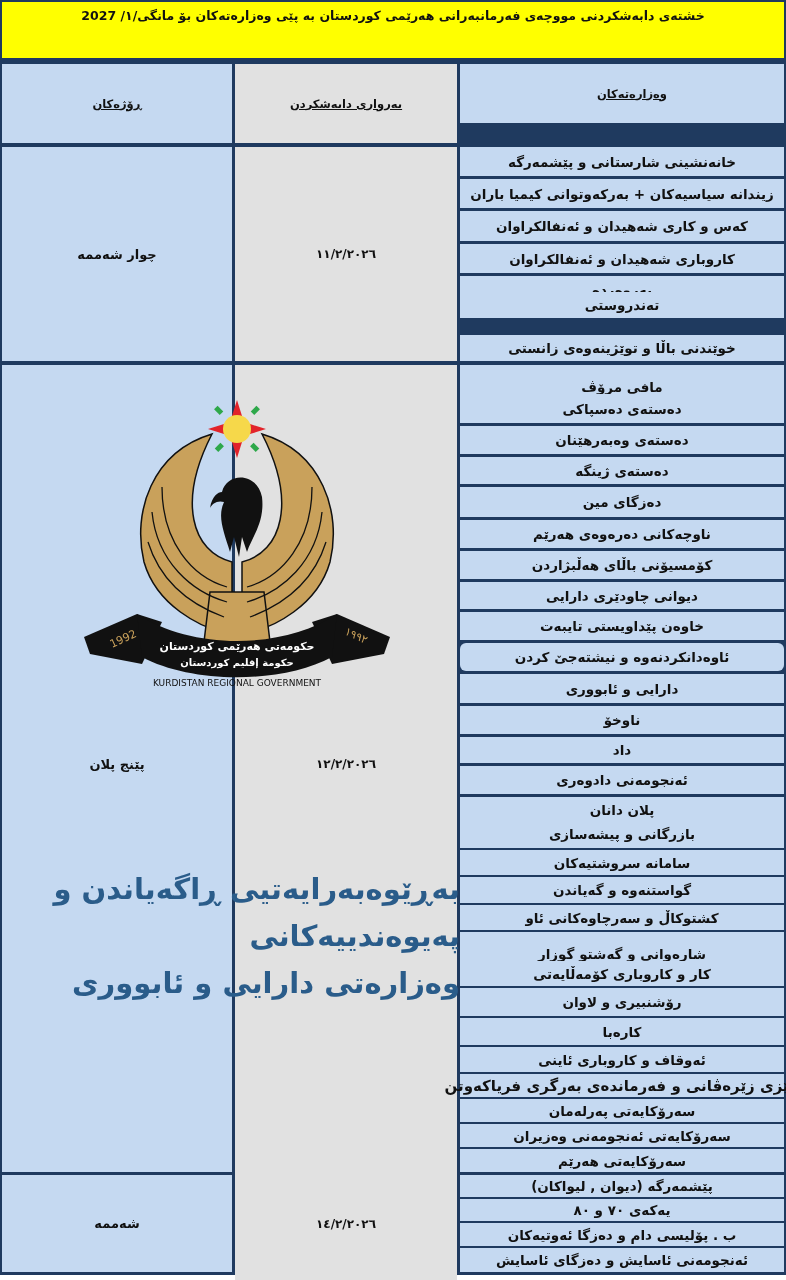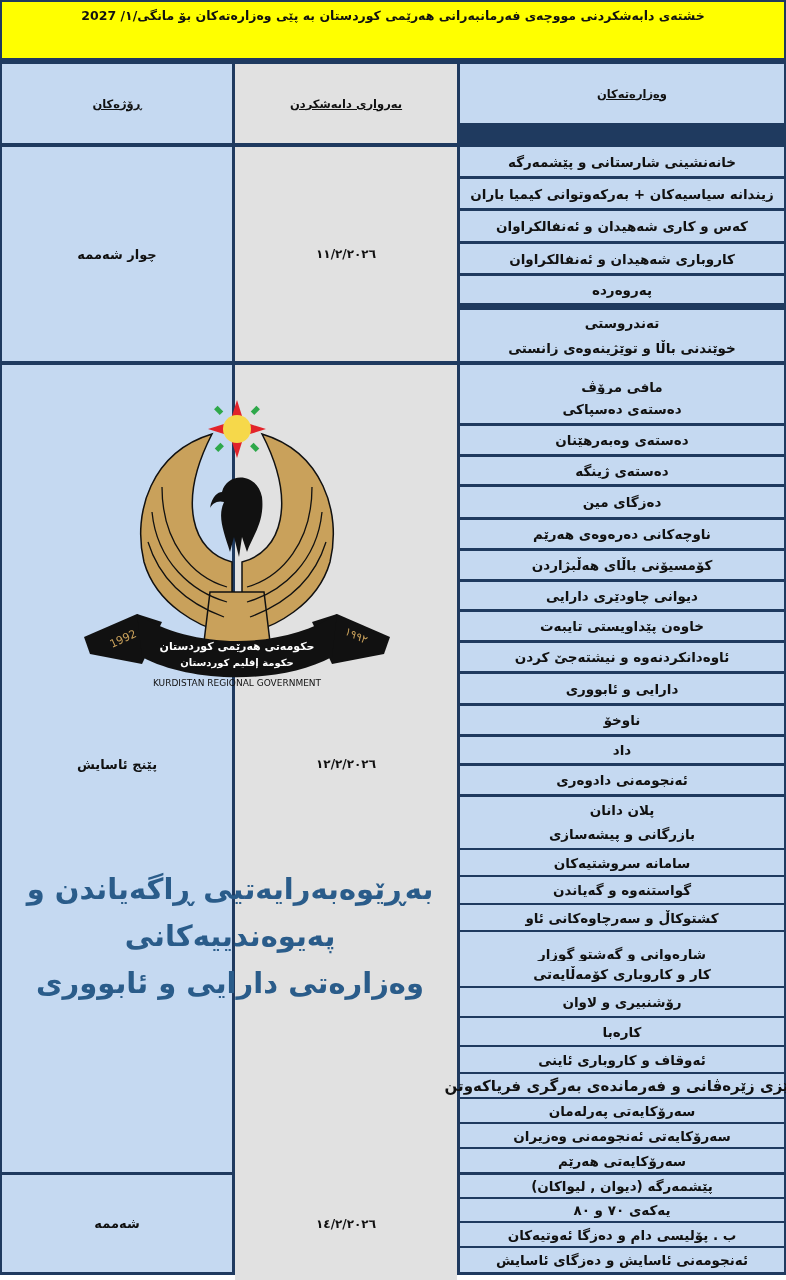--- a/index.html
+++ b/index.html
@@ -14,21 +14,21 @@
                text-align: center; direction: rtl; font-weight: bold; font-size: 12.5px;
                color: #111; }
   .cell { position: absolute; box-sizing: border-box; display: flex; align-items: center;
           justify-content: center; direction: rtl; font-weight: bold; color: #111;
           font-size: 13px; }
   .blue { background: #c5d9f1; }
   .gray { background: #e1e1e1; }
   .hdr { text-decoration: underline; font-size: 11.5px; }
   .date { font-size: 12px; letter-spacing: 1px; }
   .ministry { font-size: 13.5px; white-space: nowrap; }
-  .overlay-text { position: absolute; left: 0; width: 460px; text-align: center;
+  .overlay-text { position: absolute; left: 0; width: 460px; text-align: right;
                   direction: rtl; font-weight: bold; color: #2a5c8a; font-size: 29px;
                   line-height: 47px; }
   .logo { position: absolute; left: 82px; top: 392px; width: 310px; height: 300px; }
 </style>
 </head>
 <body>
 
 <div class="sheet">
 
   <div class="title-bar">
@@ -40,40 +40,40 @@
   <div class="cell blue hdr" style="left:460px;top:64px;width:324px;height:59px;padding-left:20px;">وەزارەتەکان</div>
 
   <div class="cell blue" style="left:2px;top:147px;width:230px;height:214px;">چوار شەممە</div>
   <div class="cell gray date" style="left:235px;top:147px;width:222px;height:214px;">١١/٢/٢٠٢٦</div>
 
   <div class="cell blue ministry" style="left:460px;top:147px;width:324px;height:29px;text-align:right;">خانەنشینی شارستانی  و پێشمەرگە</div>
   <div class="cell blue ministry" style="left:460px;top:179px;width:324px;height:29px;">زیندانە سیاسیەکان + بەرکەوتوانی کیمیا باران</div>
   <div class="cell blue ministry" style="left:460px;top:211px;width:324px;height:30px;">کەس و کاری شەهیدان و ئەنفالکراوان</div>
   <div class="cell blue ministry" style="left:460px;top:244px;width:324px;height:29px;">کاروباری شەهیدان و ئەنفالکراوان</div>
   <div class="cell blue ministry" style="left:460px;top:276px;width:324px;height:27px;">پەروەردە</div>
-  <div class="cell blue ministry" style="left:460px;top:310px;width:324px;height:26px;">تەندروستی</div>
+  <div class="cell blue ministry" style="left:460px;top:292px;width:324px;height:26px;">تەندروستی</div>
   <div class="cell blue ministry" style="left:460px;top:335px;width:324px;height:26px;">خوێندنی باڵا و توێژینەوەی زانستی</div>
 
   <div class="cell blue" style="left:2px;top:365px;width:230px;height:807px;">
-    <span style="position:absolute;top:392px;">پێنج ئاسایش</span>
+    <span style="position:absolute;top:392px;">پێنج پلان</span>
   </div>
   <div class="cell gray date" style="left:235px;top:365px;width:222px;height:1030px;">
     <span style="position:absolute;top:392px;">١٢/٢/٢٠٢٦</span>
   </div>
 
   <div class="cell blue ministry" style="left:460px;top:365px;width:324px;height:44px;">مافی مرۆڤ</div>
   <div class="cell blue ministry" style="left:460px;top:394px;width:324px;height:29px;">دەستەی دەسپاکی</div>
   <div class="cell blue ministry" style="left:460px;top:426px;width:324px;height:28px;">دەستەی وەبەرهێنان</div>
   <div class="cell blue ministry" style="left:460px;top:457px;width:324px;height:27px;">دەستەی ژینگە</div>
   <div class="cell blue ministry" style="left:460px;top:487px;width:324px;height:30px;">دەزگای مین</div>
   <div class="cell blue ministry" style="left:460px;top:520px;width:324px;height:28px;">ناوچەکانی دەرەوەی  هەرێم</div>
   <div class="cell blue ministry" style="left:460px;top:551px;width:324px;height:28px;">کۆمسیۆنی باڵای هەڵبژاردن</div>
   <div class="cell blue ministry" style="left:460px;top:582px;width:324px;height:27px;">دیوانی چاودێری دارایی</div>
   <div class="cell blue ministry" style="left:460px;top:612px;width:324px;height:28px;">خاوەن پێداویستی تایبەت</div>
-  <div class="cell blue ministry" style="left:460px;top:643px;width:324px;height:28px;">ئاوەدانکردنەوە و نیشتەجێ کردن</div>
+  <div class="cell blue ministry" style="left:460px;top:643px;width:324px;height:28px;border-radius:6px;">ئاوەدانکردنەوە و نیشتەجێ کردن</div>
   <div class="cell blue ministry" style="left:460px;top:674px;width:324px;height:29px;">دارایی و ئابووری</div>
   <div class="cell blue ministry" style="left:460px;top:706px;width:324px;height:28px;">ناوخۆ</div>
   <div class="cell blue ministry" style="left:460px;top:737px;width:324px;height:26px;">داد</div>
   <div class="cell blue ministry" style="left:460px;top:766px;width:324px;height:28px;">ئەنجومەنی دادوەری</div>
   <div class="cell blue ministry" style="left:460px;top:797px;width:324px;height:25px;">پلان دانان</div>
   <div class="cell blue ministry" style="left:460px;top:820px;width:324px;height:28px;">بازرگانی و پیشەسازی</div>
   <div class="cell blue ministry" style="left:460px;top:850px;width:324px;height:25px;">سامانە سروشتیەکان</div>
   <div class="cell blue ministry" style="left:460px;top:877px;width:324px;height:26px;">گواستنەوە و گەیاندن</div>
   <div class="cell blue ministry" style="left:460px;top:905px;width:324px;height:25px;">کشتوکاڵ و سەرچاوەکانی ئاو</div>
   <div class="cell blue ministry" style="left:460px;top:932px;width:324px;height:43px;">شارەوانی و گەشتو گوزار</div>

